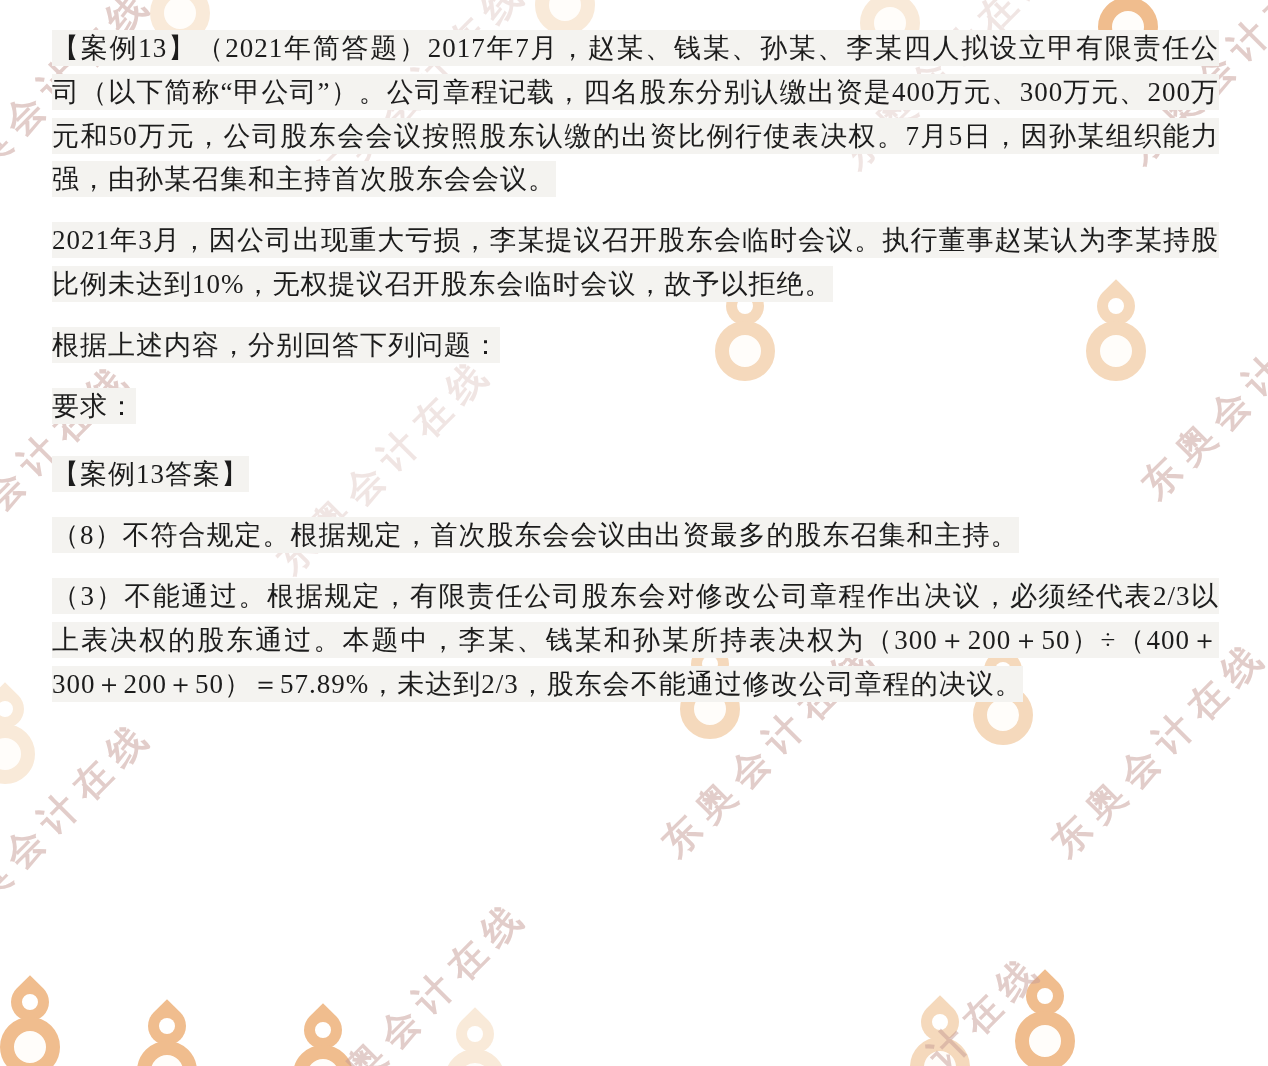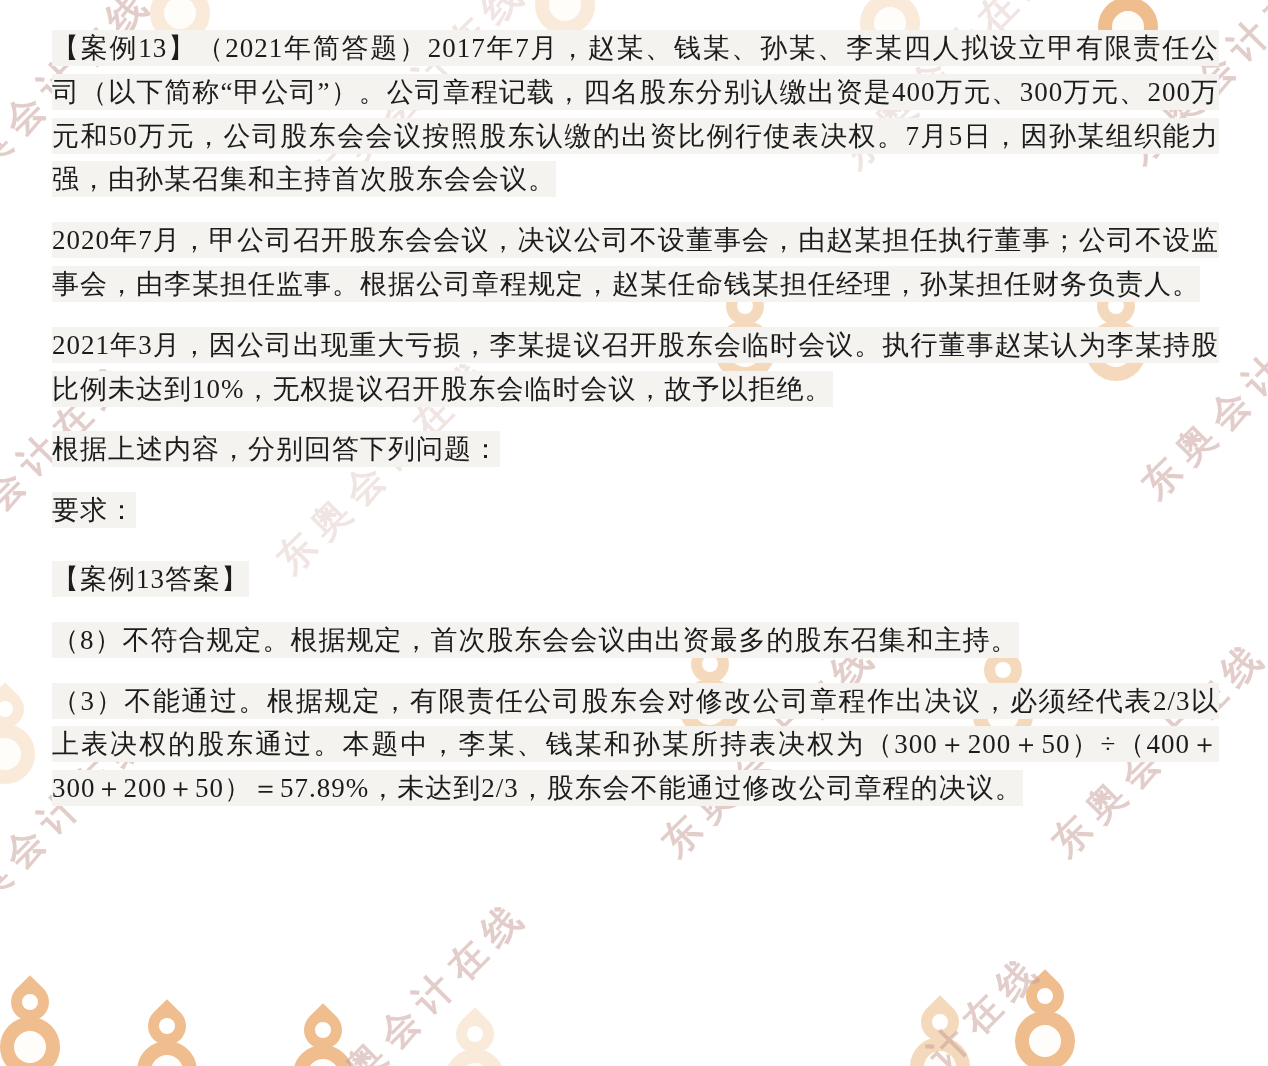--- a/index.html
+++ b/index.html
@@ -173,21 +173,20 @@
     <div class="wm-text" style="left:770px;top:748px">东奥会计在线</div>
     <div class="wm-text" style="left:1160px;top:748px">东奥会计在线</div>
     <div class="wm-text" style="left:45px;top:828px">东奥会计在线</div>
     <div class="wm-text" style="left:420px;top:1008px">东奥会计在线</div>
     <div class="wm-text" style="left:935px;top:1062px">东奥会计在线</div>
   </div>
 
   <div class="content">
     <section>
       <p><span class="hl">【案例13】（2021年简答题）2017年7月，赵某、钱某、孙某、李某四人拟设立甲有限责任公司（以下简称“甲公司”）。公司章程记载，四名股东分别认缴出资是400万元、300万元、200万元和50万元，公司股东会会议按照股东认缴的出资比例行使表决权。7月5日，因孙某组织能力强，由孙某召集和主持首次股东会会议。</span></p>
-      <p><span class="hl">2020年7月，甲公司召开股东会会议，决议公司不设董事会，由赵某担任执行董事；公司不设监事会，由李某担任监事。根据公司章程规定，赵某任命钱某担任经理，孙某担任财务负责人。</span></p>
       <p><span class="hl">2021年3月，因公司出现重大亏损，李某提议召开股东会临时会议。执行董事赵某认为李某持股比例未达到10%，无权提议召开股东会临时会议，故予以拒绝。</span></p>
       <p><span class="hl">根据上述内容，分别回答下列问题：</span></p>
       <p><span class="hl">要求：</span></p>
     </section>
 
     <section class="answers">
       <p><span class="hl">【案例13答案】</span></p>
       <p><span class="hl">（8）不符合规定。根据规定，首次股东会会议由出资最多的股东召集和主持。</span></p>
       <p><span class="hl">（3）不能通过。根据规定，有限责任公司股东会对修改公司章程作出决议，必须经代表2/3以上表决权的股东通过。本题中，李某、钱某和孙某所持表决权为（300＋200＋50）÷（400＋300＋200＋50）＝57.89%，未达到2/3，股东会不能通过修改公司章程的决议。</span></p>
     </section>

